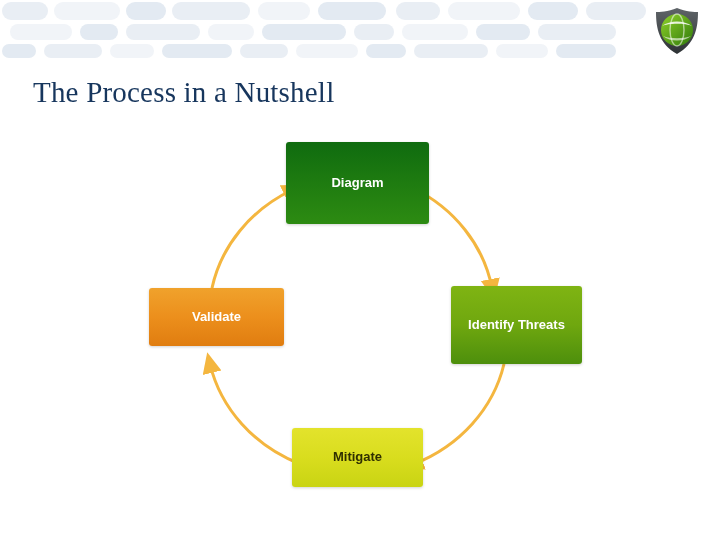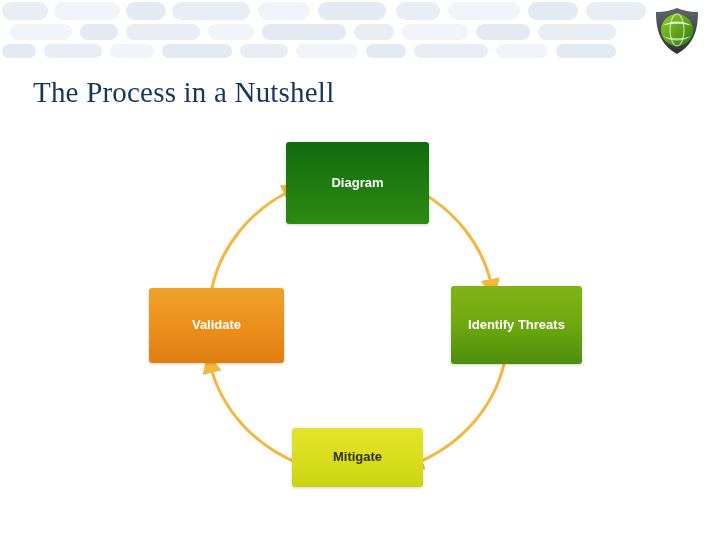--- a/index.html
+++ b/index.html
@@ -94,21 +94,21 @@
   }
   .node-mitigate {
     left: 292px; top: 308px;
     width: 131px; height: 59px;
     background: linear-gradient(180deg, #e3e32c 0%, #d9dd1e 50%, #c9d413 100%);
     border-radius: 3px;
     color: #3b3b00;
   }
   .node-validate {
     left: 149px; top: 168px;
-    width: 135px; height: 75px;
+    width: 135px; height: 58px;
     background: linear-gradient(180deg, #f0a22c 0%, #ec8f1c 50%, #e07d10 100%);
     border-radius: 3px;
   }
   .node-mitigate .node-label { color: #2f2f00; }
 </style>
 </head>
 <body>
 
 <div class="header-band">
   <div class="blob a" style="left:2px;  top:2px;  width:46px; height:18px;"></div>

